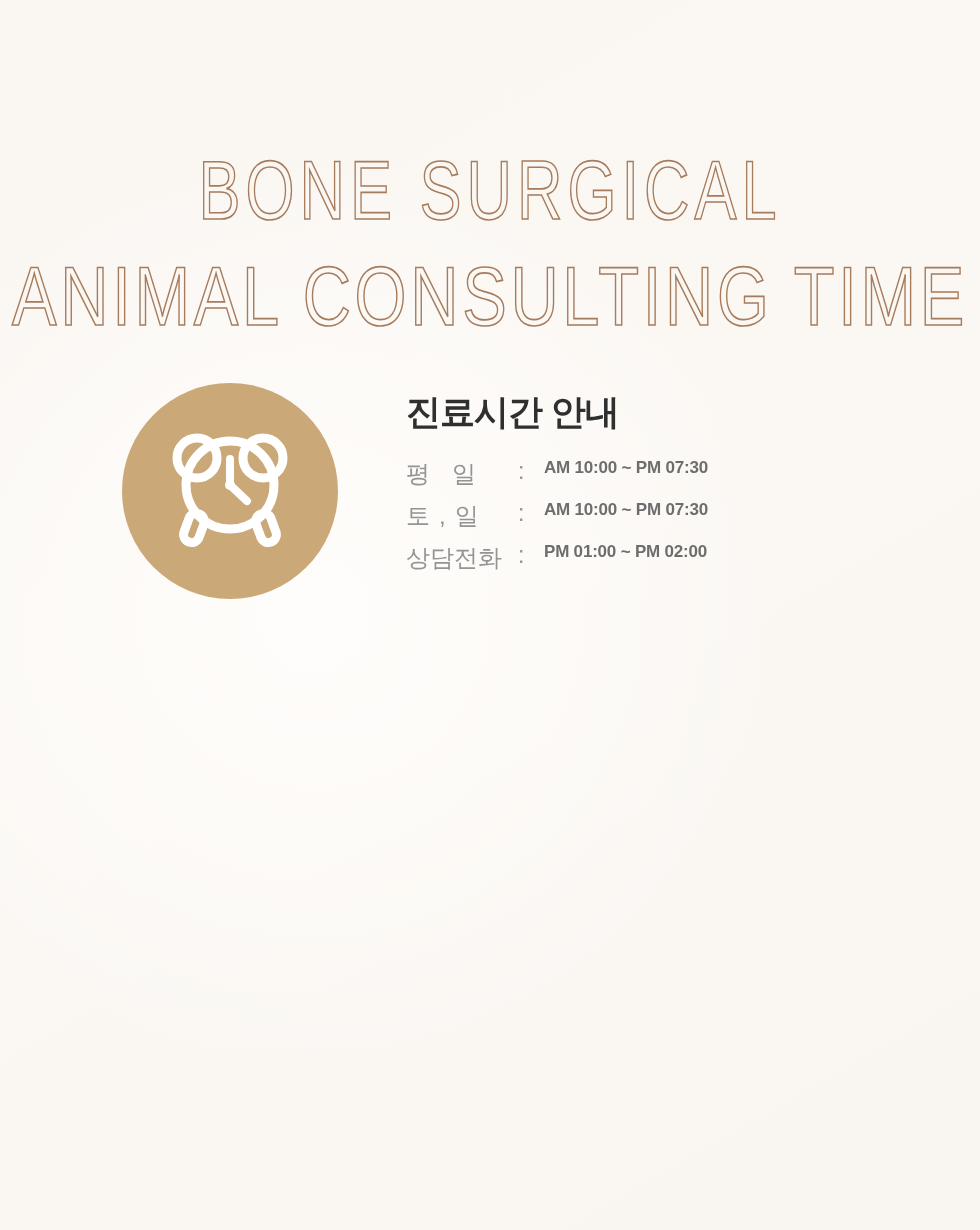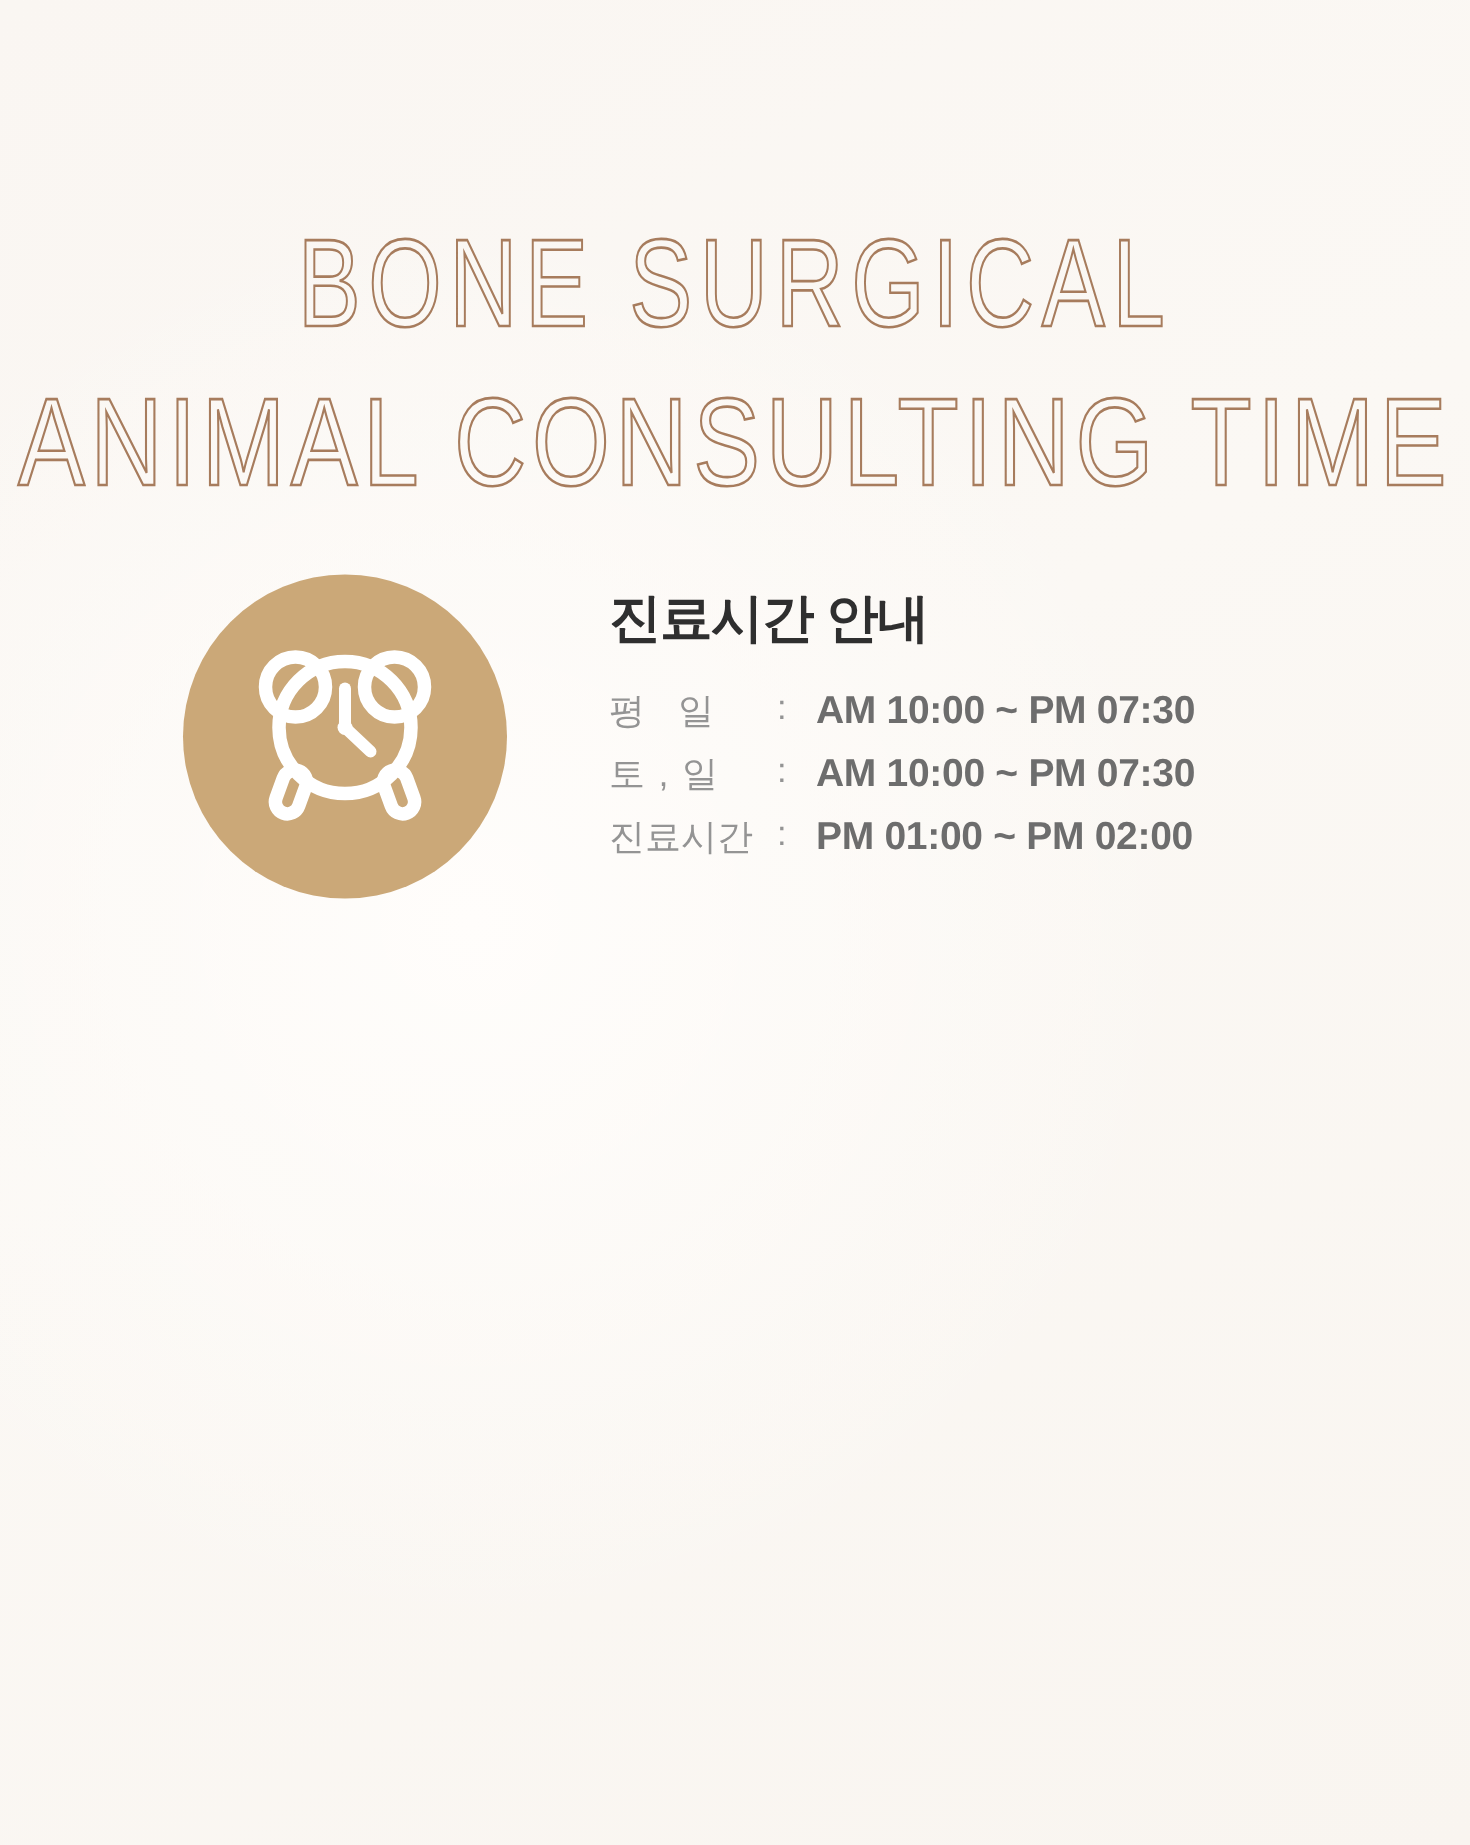--- a/index.html
+++ b/index.html
@@ -108,21 +108,21 @@
   }
   .hours-label .sp { letter-spacing: 22px; }
   .hours-label .sp-comma { letter-spacing: 9px; }
   .hours-colon {
     font-size: 23px;
     color: #949494;
     width: 26px;
     display: inline-block;
   }
   .hours-value {
-    font-size: 26px;
+    font-size: 17px;
     font-weight: 600;
     color: #6d6d6d;
     letter-spacing: -0.2px;
   }
 
   .phone-number {
     font-size: 58px;
     font-weight: bold;
     color: #c9a775;
     letter-spacing: -1.5px;
@@ -167,21 +167,21 @@
         <span class="hours-value">AM 10:00 ~ PM 07:30</span>
       </div>
 
       <div class="hours-row">
         <span class="hours-label"><span class="sp-comma">토</span><span class="sp-comma">,</span><span>일</span></span>
         <span class="hours-colon">:</span>
         <span class="hours-value">AM 10:00 ~ PM 07:30</span>
       </div>
 
       <div class="hours-row">
-        <span class="hours-label"><span>진료시간</span></span>
+        <span class="hours-label"><span>상담전화</span></span>
         <span class="hours-colon">:</span>
         <span class="hours-value">PM 01:00 ~ PM 02:00</span>
       </div>
     </div>
   </div>
 
 
 </div>
 
 </body></html>

